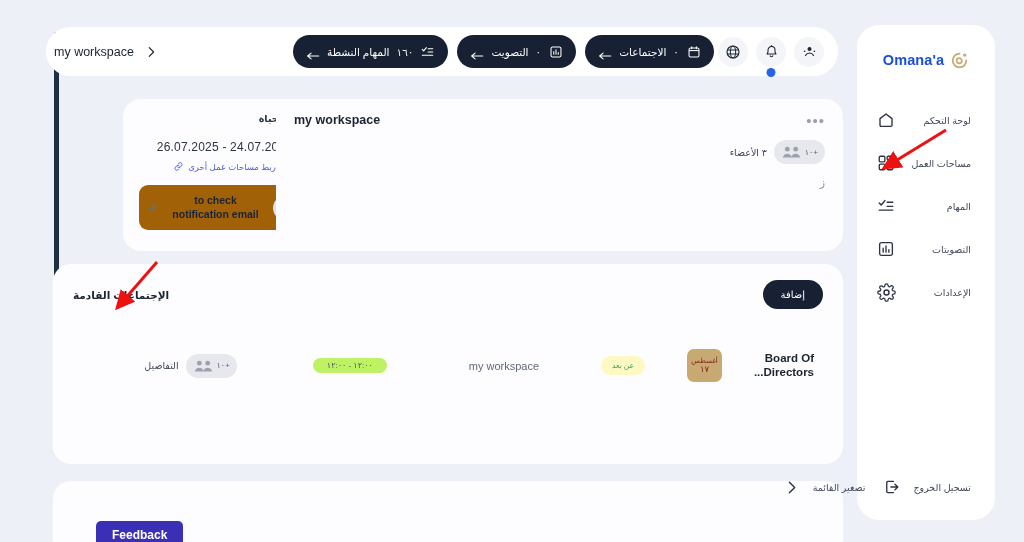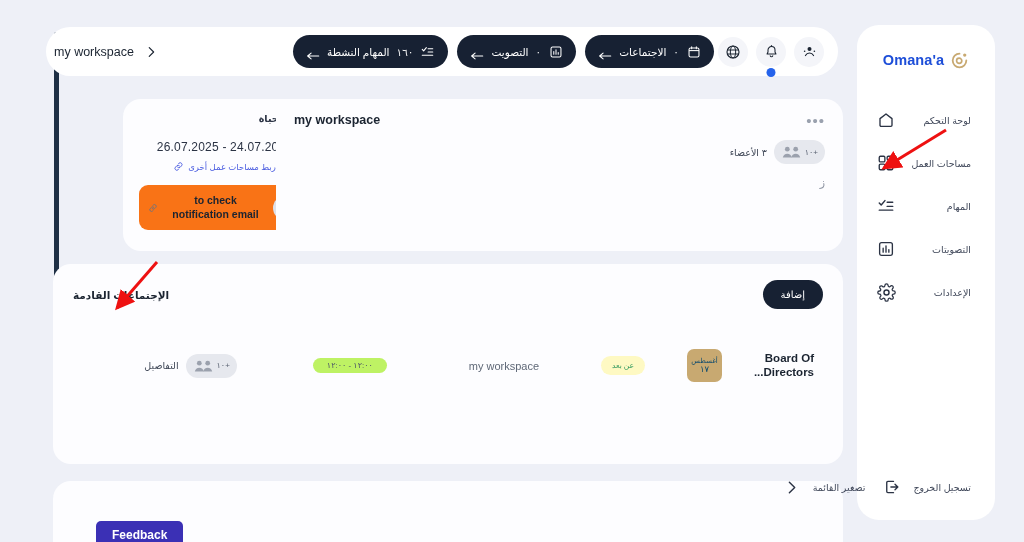--- a/index.html
+++ b/index.html
@@ -122,21 +122,21 @@
   .lc-dates {
     font-size: 12px; color: #2b3344; text-align: center;
     margin-top: 16px; direction: ltr; letter-spacing: .2px;
   }
   .lc-link {
     display: flex; align-items: center; justify-content: center;
     gap: 4px; margin-top: 7px; cursor: pointer;
   }
   .lc-link span { font-size: 8.5px; color: #4a5ce0; }
   .lc-note {
-    margin-top: 13px; background: #f97316; border-radius: 9px;
+    margin-top: 13px; background: #a16207; border-radius: 9px;
     height: 45px; display: flex; align-items: center;
     padding: 0 9px; gap: 7px;
   }
   .avatar-chip {
     width: 28px; height: 24px; border-radius: 13px;
     background: #dfe1e8; display: flex; align-items: center;
     justify-content: center; flex: none;
   }
   .lc-note-txt {
     flex: 1; text-align: center; font-size: 10.5px;
@@ -177,21 +177,21 @@
     height: 29px; padding: 0 18px;
     display: flex; align-items: center; justify-content: center;
     cursor: pointer; border: none;
   }
   .mt-row {
     display: flex; align-items: center; margin-top: 40px;
     gap: 0; direction: rtl;
   }
   .mt-date-badge {
     width: 35px; height: 33px; border-radius: 7px;
-    background: #c8a971; color: #0c4a6e;
+    background: #c8a971; color: #7f1d1d;
     display: flex; flex-direction: column; align-items: center;
     justify-content: center; flex: none; line-height: 1.15;
   }
   .mt-date-m { font-size: 7px; }
   .mt-date-d { font-size: 8.5px; }
   .mt-name {
     font-size: 11.5px; font-weight: 700; color: #1b2431;
     direction: ltr; text-align: right; margin-right: 9px;
     line-height: 1.15; width: 92px;
   }

